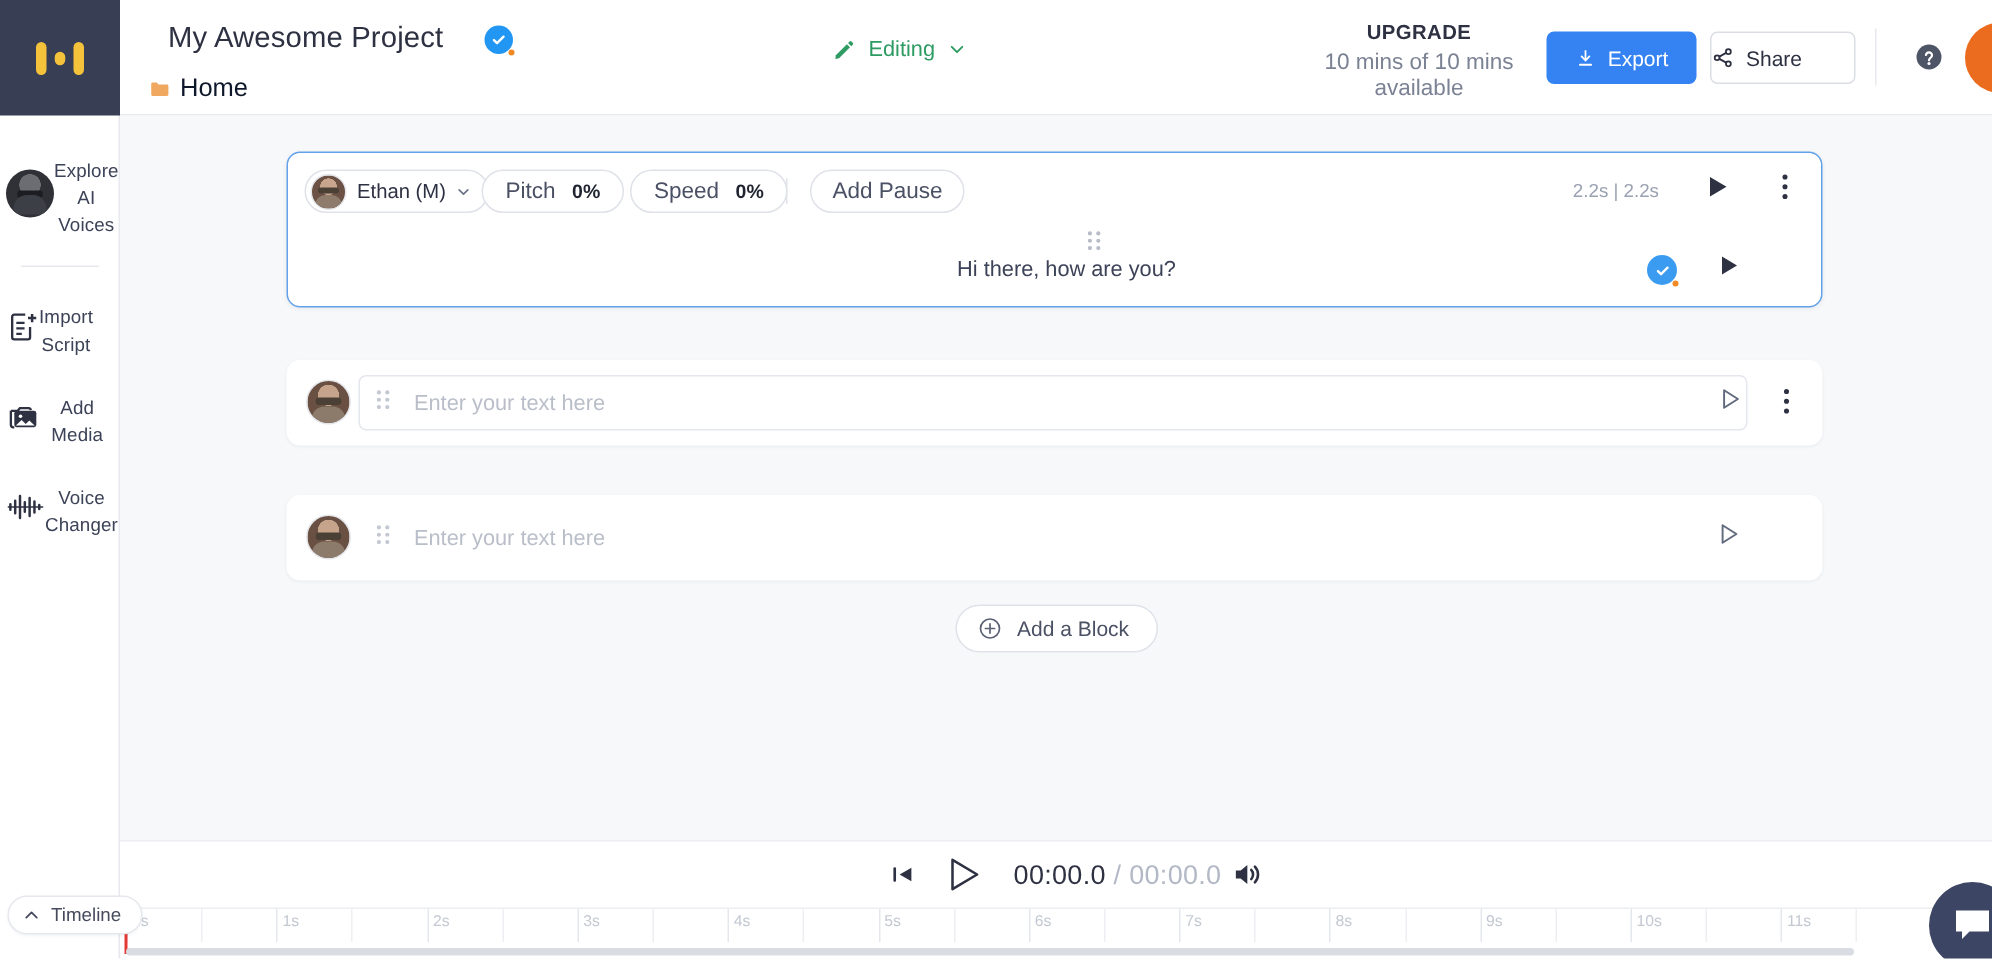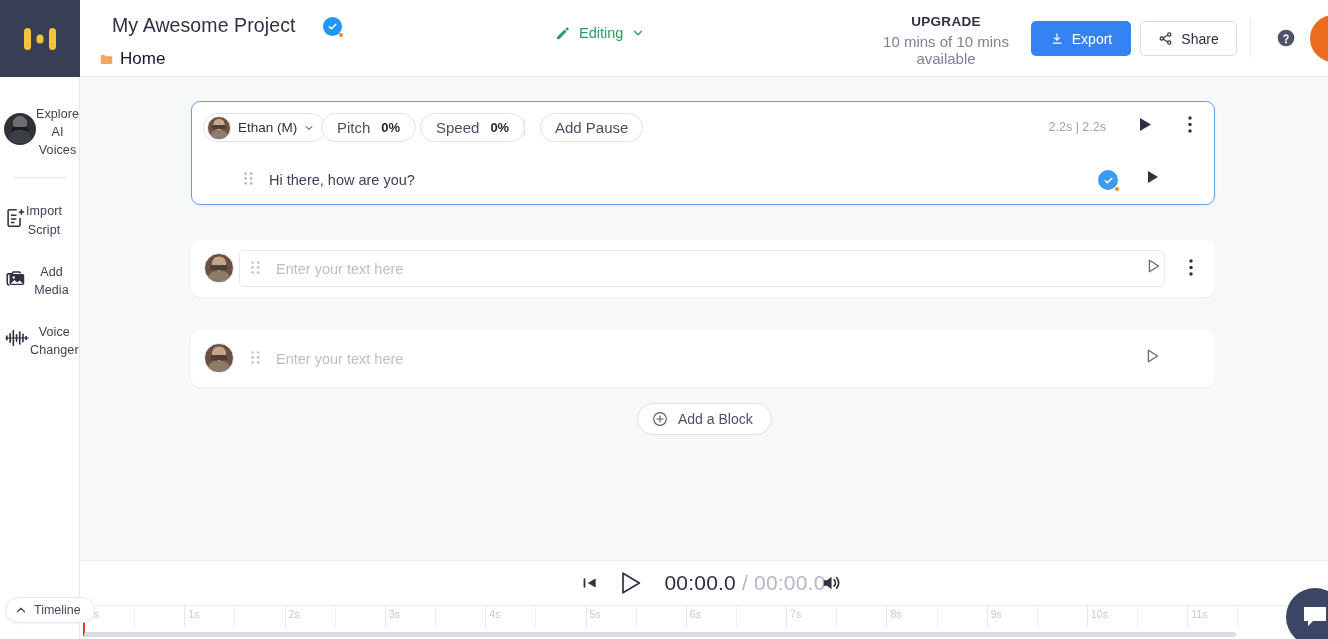--- a/index.html
+++ b/index.html
@@ -93,21 +93,21 @@
     position: absolute; left: 951px; top: 21px;
     width: 100px; height: 35px; border-radius: 5px;
     background: #3583f2; border: none; cursor: pointer;
     display: flex; align-items: center; justify-content: center; gap: 8px;
     color: #fff; font-size: 14px; font-family: inherit;
   }
   .btn-share {
     position: absolute; left: 1060px; top: 21px;
     width: 97px; height: 35px; border-radius: 5px;
     background: #fff; border: 1px solid #dadde4; cursor: pointer;
-    display: flex; align-items: center; justify-content: center; gap: 8px;
+    display: flex; align-items: center; justify-content: flex-start; gap: 8px;
     color: #2d3142; font-size: 14px; font-family: inherit;
   }
   .hdr-sep { position:absolute; left: 1170px; top: 19px; width:1px; height:38px; background:#e7e9ee; }
   .help-btn { position: absolute; left: 1196px; top: 28px; cursor:pointer; }
   .user-avatar {
     position: absolute; left: 1230px; top: 15px;
     width: 47px; height: 47px; border-radius: 50%;
     background: #ec6c1f;
   }
 
@@ -167,21 +167,21 @@
 
   .dur-text {
     position: absolute; right: 108px; top: 18px;
     font-size: 12.5px; color: #9aa1b1; white-space: nowrap;
   }
   .tb-play { position: absolute; right: 62px; top: 15px; cursor: pointer; }
   .tb-menu { position: absolute; right: 22px; top: 14px; cursor: pointer; }
 
   
   .txt-row { position: absolute; left: 0; width: 100%; display:flex; align-items:center; }
-  .block.selected .txt-row { top: 52px; height: 52px; }
+  .block.selected .txt-row { top: 52px; height: 52px; flex-direction: column; }
   .grip { cursor: grab; flex: none; }
   .txt-val { font-size: 14.5px; color: #3c4257; }
   .txt-ph { font-size: 14.5px; color: #b9bec9; }
   .row-check {
     position: absolute; right: 96px; top: 16px;
     width: 20px; height: 20px; border-radius: 50%;
     background:#3b9bf0; display:flex; align-items:center; justify-content:center; cursor:pointer;
   }
   .row-check .dot-o { position:absolute; right:-1px; bottom:-1px; width:4px; height:4px; border-radius:50%; background:#f08a24; }
   .row-play { position: absolute; right: 55px; top: 16px; cursor: pointer; }
@@ -217,21 +217,21 @@
   }
 
   
   .player {
     position: absolute; left: 80px; top: 560px;
     width: 1248px; height: 45px;
     background: #fff; border-top: 1px solid #eceef2;
     display: flex; align-items: center; justify-content: center;
   }
   .player-inner { display: flex; align-items: center; gap: 22px; }
-  .pl-time { font-size: 21px; color: #2d3142; letter-spacing: .2px; }
+  .pl-time { font-size: 18px; color: #2d3142; letter-spacing: .2px; }
   .pl-time .sep { color: #b2b8c5; }
   .pl-time .tot { color: #b2b8c5; }
   .pl-vol { position: absolute; left: 742px; top: 13px; cursor:pointer; }
   .icon-btn { background: none; border: none; cursor: pointer; padding: 0; display:flex; }
 
   
   .timeline {
     position: absolute; left: 0; top: 605px;
     width: 1328px; height: 34px; background: #fff;
     border-top: 1px solid #eceef2;

